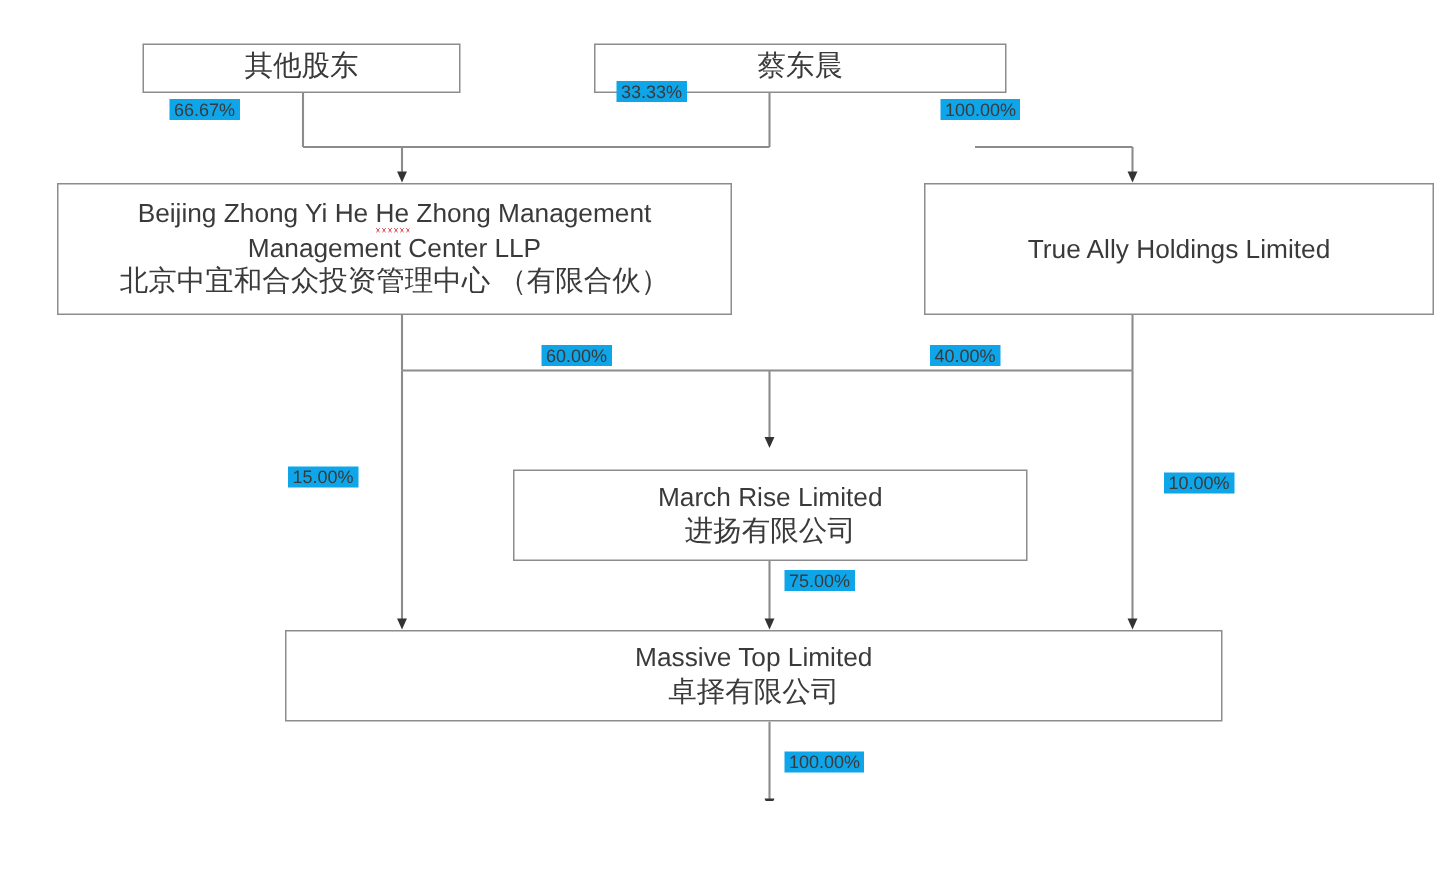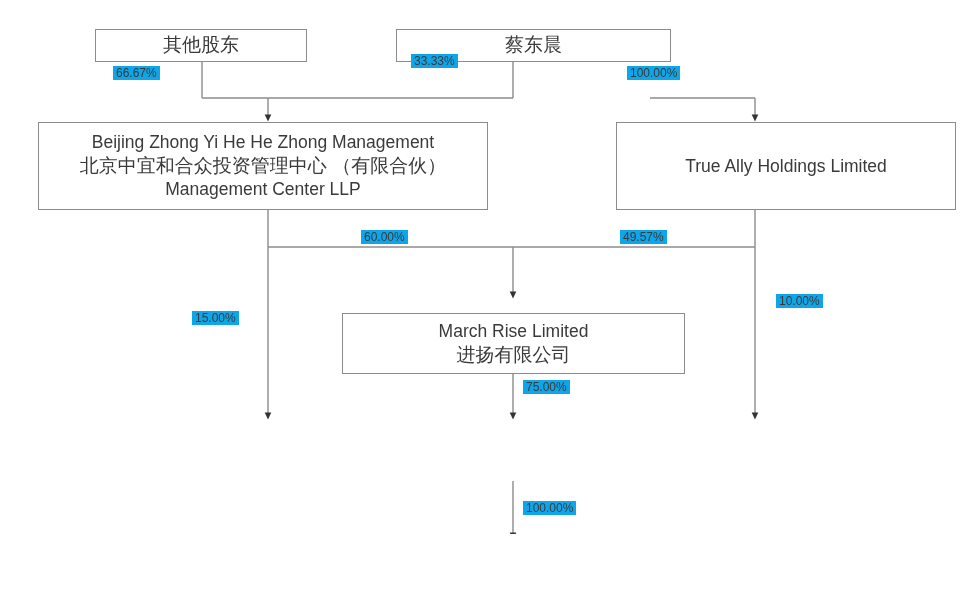--- a/index.html
+++ b/index.html
@@ -126,46 +126,50 @@
   <div class="node cn-only" style="left:95px; top:29px; width:212px; height:33px;">
     <span class="ln cn">其他股东</span>
   </div>
 
   <div class="node cn-only" style="left:396px; top:29px; width:275px; height:33px;">
     <span class="ln cn">蔡东晨</span>
   </div>
 
   <div class="node mixed" style="left:38px; top:122px; width:450px; height:88px;">
     <span class="ln"><span>Beijing Zhong Yi He </span><span class="spell">He</span><span> Zhong Management</span></span>
+    <span class="ln">Management Center LLP</span>
     <span class="ln cn">北京中宜和合众投资管理中心 （有限合伙）</span>
-    <span class="ln">Management Center LLP</span>
   </div>
 
   <div class="node mixed" style="left:616px; top:122px; width:340px; height:88px;">
     <span class="ln">True Ally Holdings Limited</span>
   </div>
 
   <div class="node mixed" style="left:342px; top:299px; width:343px; height:61px;margin-top:14px;">
     <span class="ln">March Rise Limited</span>
     <span class="ln cn">进扬有限公司</span>
   </div>
 
+  <div class="node mixed" style="left:190px; top:420px; width:625px; height:61px;">
+    <span class="ln">Massive Top Limited</span>
+    <span class="ln cn">卓择有限公司</span>
+  </div>
 
 
   <div class="pct" style="left:113px; top:66px;">66.67%</div>
 
   <div class="pct" style="left:411px; top:54px;">33.33%</div>
 
   <div class="pct" style="left:627px; top:66px;">100.00%</div>
 
   <div class="pct" style="left:361px; top:230px;">60.00%</div>
 
-  <div class="pct" style="left:620px; top:230px;">49.57%</div>
+  <div class="pct" style="left:620px; top:230px;">40.00%</div>
 
   <div class="pct" style="left:192px; top:311px;">15.00%</div>
 
-  <div class="pct" style="left:776px; top:294px;">10.00%</div>
+  <div class="pct" style="left:776px; top:315px;">10.00%</div>
 
   <div class="pct" style="left:523px; top:380px;">75.00%</div>
 
   <div class="pct" style="left:523px; top:501px;">100.00%</div>
 
 </div>
 
 </body></html>

